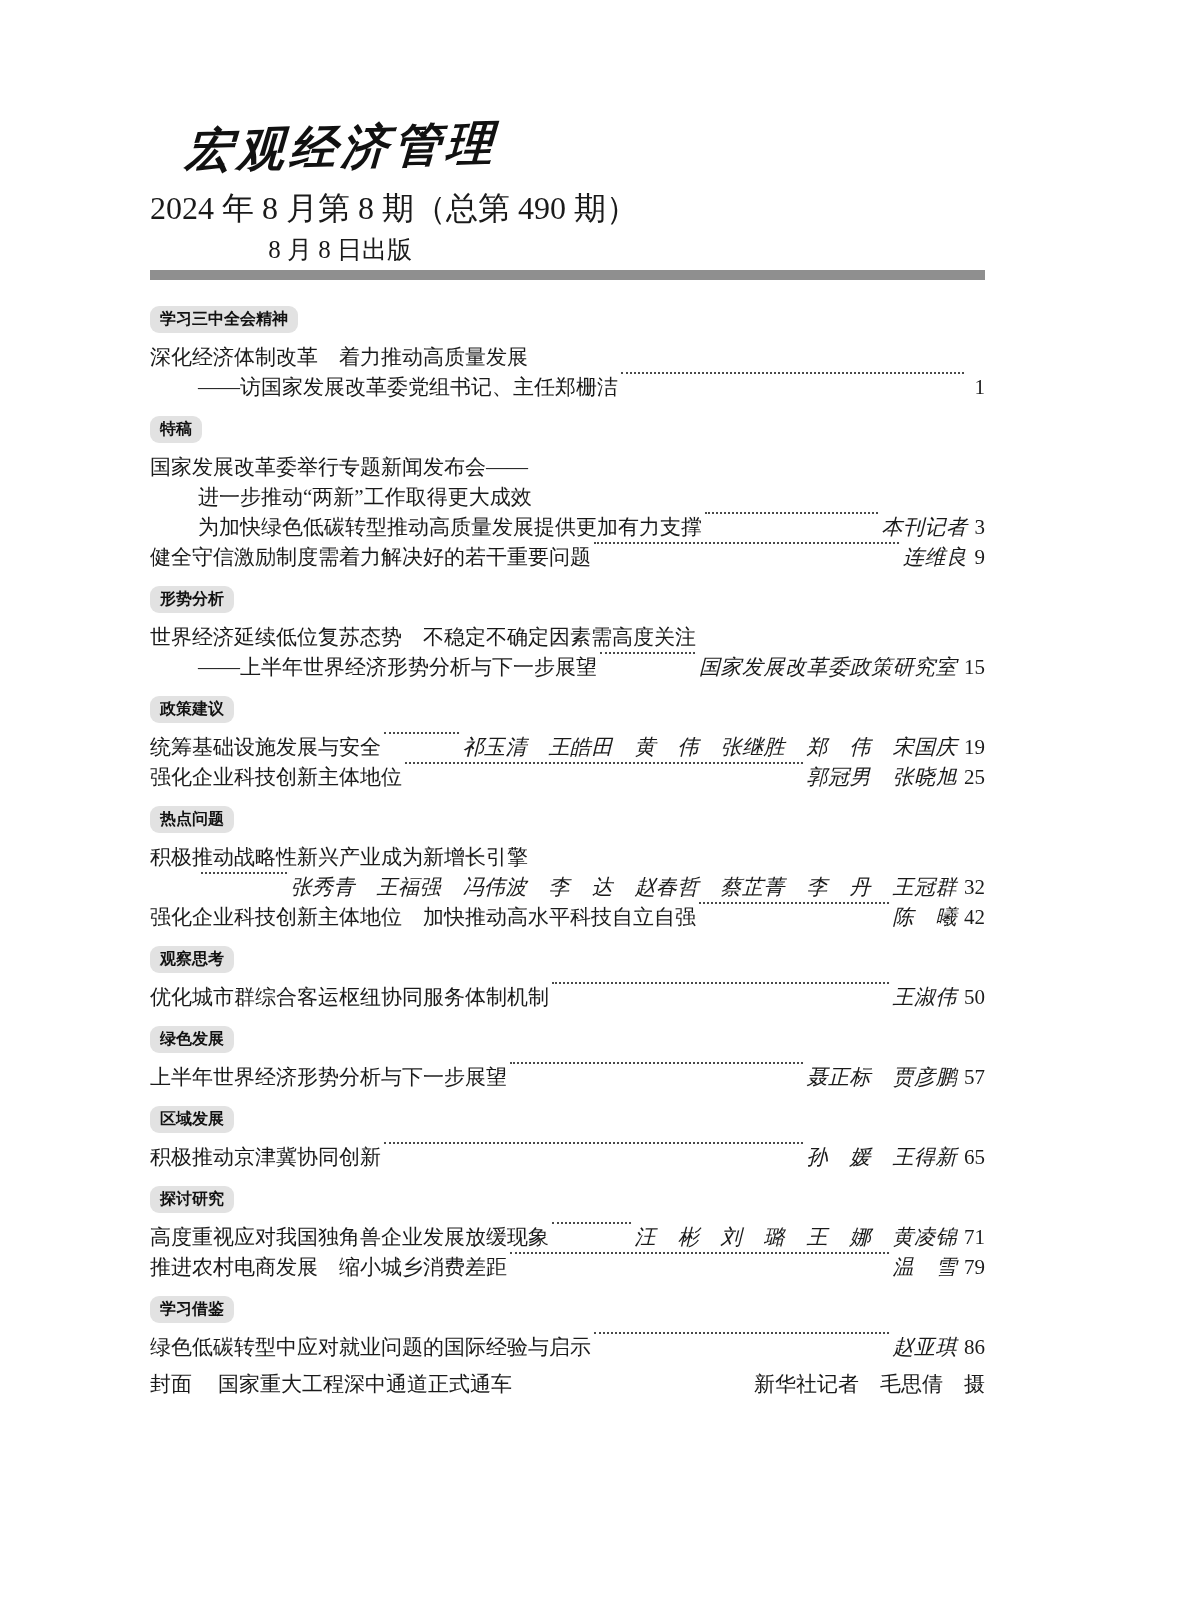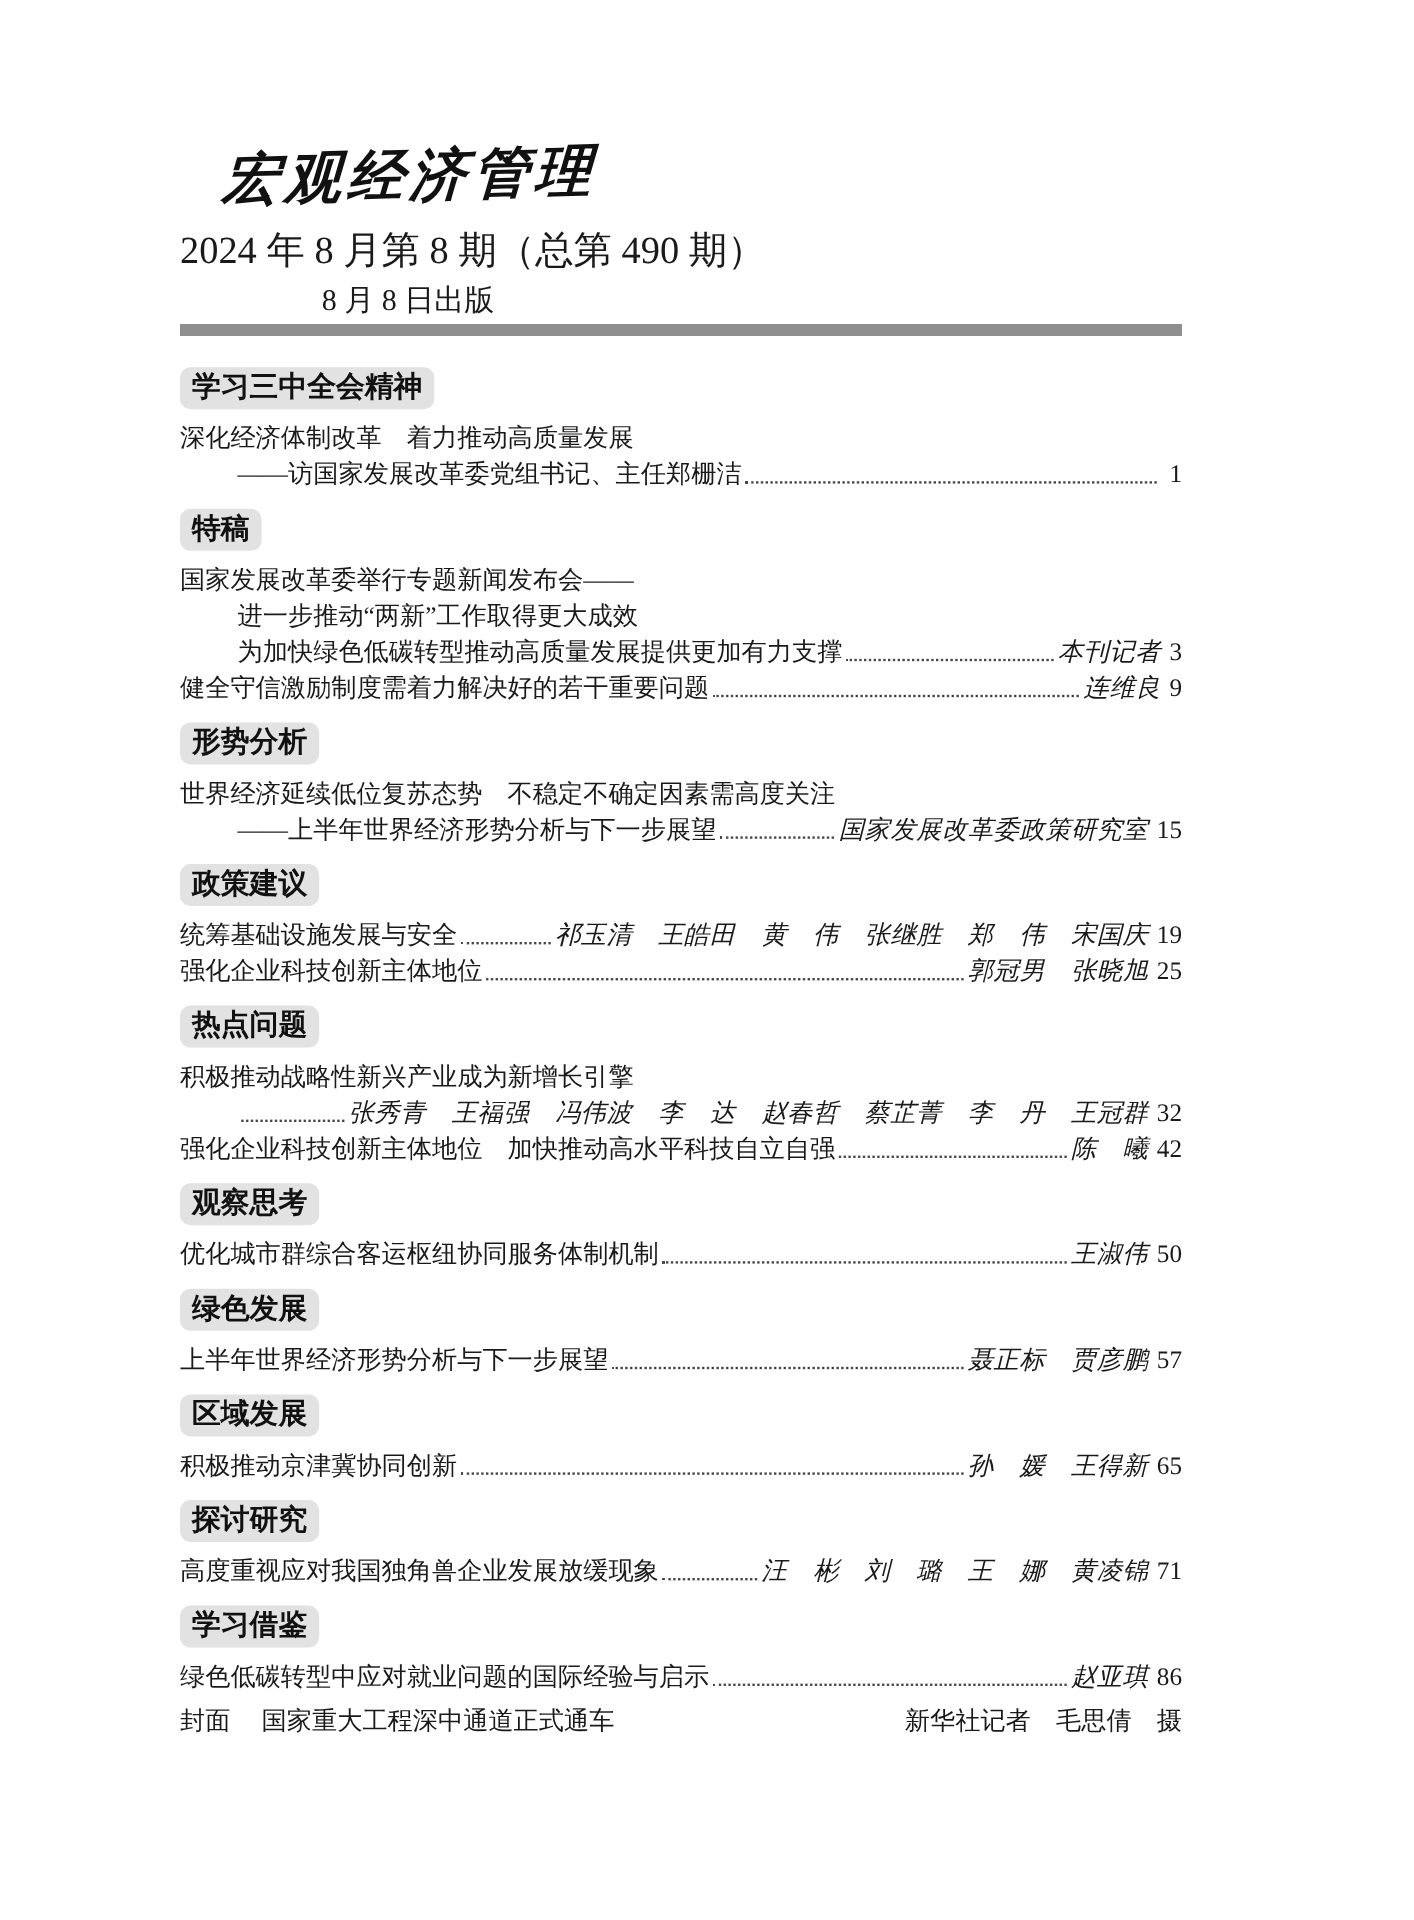--- a/index.html
+++ b/index.html
@@ -24,27 +24,27 @@
   .pub-line { font-size: 25px; margin-top: 2px; }
   .contents-title { margin: 22px 0 20px; text-align: center; font-weight: normal; }
   .contents-title .cn { font-size: 35px; font-weight: bold; letter-spacing: 2px; }
   .contents-title .en { font-size: 34px; letter-spacing: 2px; margin-left: 10px; }
   .rule { height: 10px; background: #8f8f8f; margin: 4px 0 26px; }
   .toc { }
   .badge {
     display: table;
     background: #e2e2e2; color: #111;
     font-family: "Liberation Sans", "DejaVu Sans", sans-serif;
-    font-weight: bold; font-size: 24px; line-height: 1;
+    font-weight: bold; font-size: 16px; line-height: 1;
     padding: 5px 10px 6px; border-radius: 9px;
     margin: 14px 0 9px;
   }
   .badge:first-child { margin-top: 0; }
   .row {
-    display: flex; align-items: flex-end;
+    display: flex; 
     font-size: 21px; line-height: 30px; white-space: nowrap;
   }
   .row.indent { padding-left: 48px; }
   .title { }
   .leader {
     flex: 1 1 auto; min-width: 10px; height: 0;
     border-bottom: 2px dotted #4a4a4a;
     margin: 0 4px 7px 3px;
   }
   .authors { font-style: italic; letter-spacing: 0.5px; }
@@ -156,20 +156,26 @@
         <span class="authors">孙　媛　王得新</span>
         <span class="pagenum">65</span>
       </div>
       <div class="badge">探讨研究</div>
       <div class="row">
         <span class="title">高度重视应对我国独角兽企业发展放缓现象</span>
         <span class="leader"></span>
         <span class="authors">汪　彬　刘　璐　王　娜　黄凌锦</span>
         <span class="pagenum">71</span>
       </div>
+      <div class="row">
+        <span class="title">推进农村电商发展　缩小城乡消费差距</span>
+        <span class="leader"></span>
+        <span class="authors">温　雪</span>
+        <span class="pagenum">79</span>
+      </div>
       <div class="badge">学习借鉴</div>
       <div class="row">
         <span class="title">绿色低碳转型中应对就业问题的国际经验与启示</span>
         <span class="leader"></span>
         <span class="authors">赵亚琪</span>
         <span class="pagenum">86</span>
       </div>
     </main>
 
   <footer class="cover-note">

